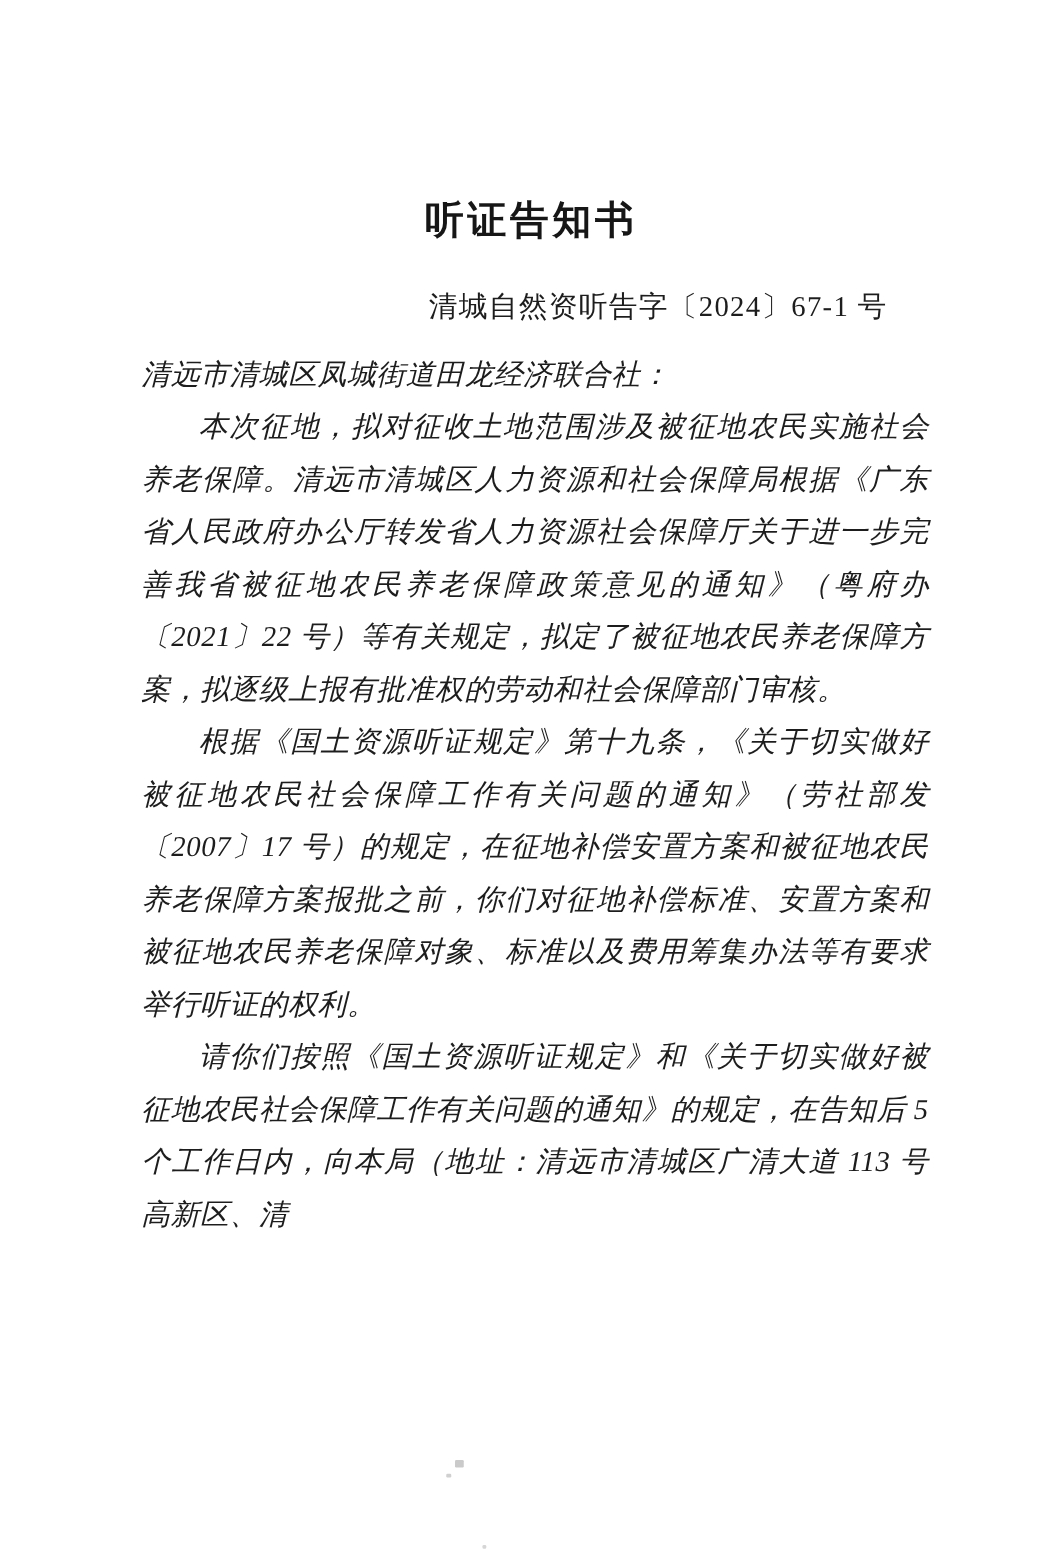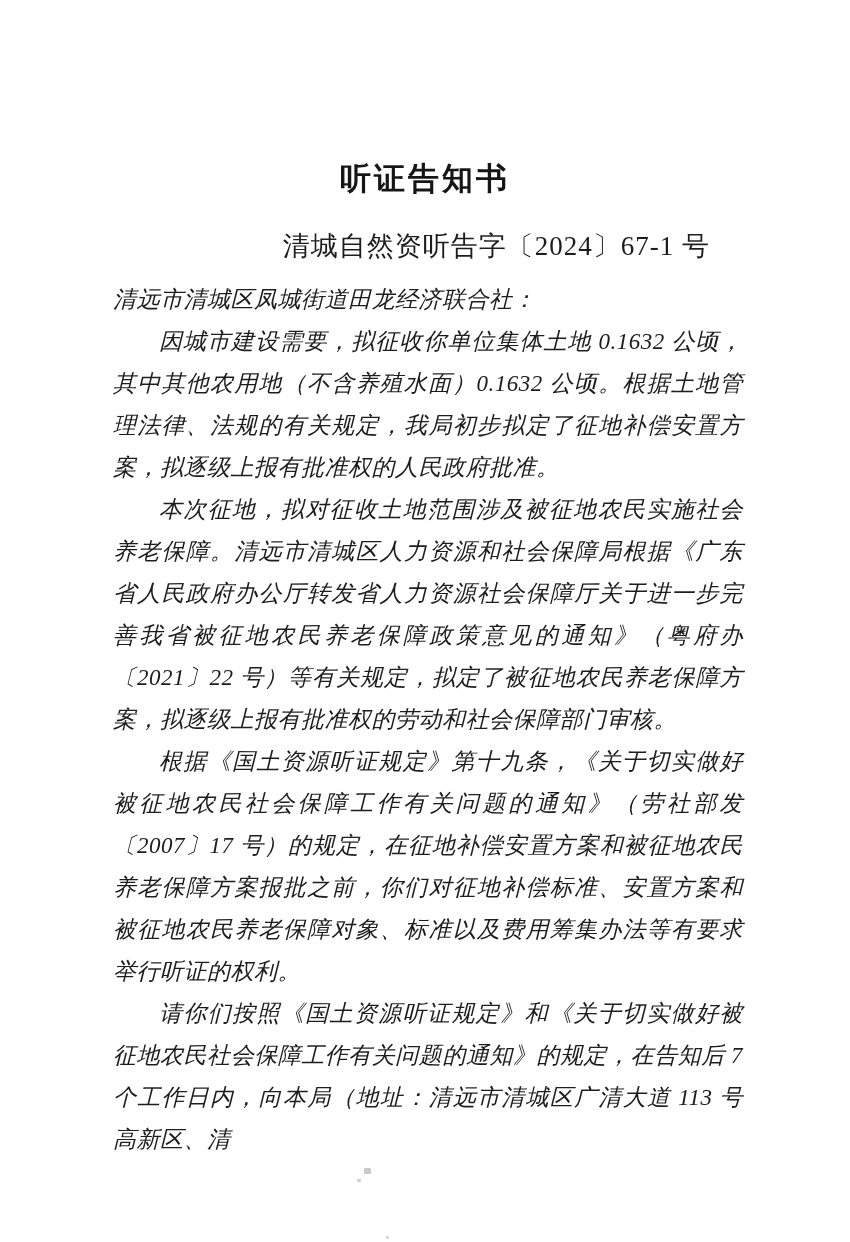--- a/index.html
+++ b/index.html
@@ -16,35 +16,35 @@
     color: #1d1d1d;
     font-family: "Liberation Serif", serif;
   }
   .doc-title {
     position: absolute;
     top: 161px;
     left: 0;
     width: 850px;
     margin: 0;
     text-align: center;
-    font-family: Liberation Serif, serif;
+    font-family: Liberation Mono, monospace;
     font-weight: 700;
     font-size: 31px;
     line-height: 36px;
     letter-spacing: 3px;
     color: #161616;
   }
   .doc-number {
     position: absolute;
     top: 232px;
     left: 113px;
     width: 597px; 
     margin: 0;
     text-align: right;
-    font-size: 27px;
+    font-size: 23px;
     line-height: 28px;
     letter-spacing: 1px;
     color: #1d1d1d;
     white-space: nowrap;
   }
   .doc-body {
     position: absolute;
     top: 279px;
     left: 113px;
     width: 630px;
@@ -80,23 +80,22 @@
 <body>
 
 <div class="page">
 
   <h1 class="doc-title">听证告知书</h1>
 
   <div class="doc-number">清城自然资听告字〔2024〕67-1 号</div>
 
   <div class="doc-body">
     <p class="addressee">清远市清城区凤城街道田龙经济联合社：</p>
-    <p class="para">因城市建设需要，拟征收你单位集体土地 0.1632 公顷，其中其他农用地（不含养殖水面）0.1632 公顷。根据土地管理法律、法规的有关规定，我局初步拟定了征地补偿安置方案，拟逐级上报有批准权的人民政府批准。</p>
     <p class="para">本次征地，拟对征收土地范围涉及被征地农民实施社会养老保障。清远市清城区人力资源和社会保障局根据《广东省人民政府办公厅转发省人力资源社会保障厅关于进一步完善我省被征地农民养老保障政策意见的通知》（粤府办〔2021〕22 号）等有关规定，拟定了被征地农民养老保障方案，拟逐级上报有批准权的劳动和社会保障部门审核。</p>
     <p class="para">根据《国土资源听证规定》第十九条，《关于切实做好被征地农民社会保障工作有关问题的通知》（劳社部发〔2007〕17 号）的规定，在征地补偿安置方案和被征地农民养老保障方案报批之前，你们对征地补偿标准、安置方案和被征地农民养老保障对象、标准以及费用筹集办法等有要求举行听证的权利。</p>
-    <p class="para">请你们按照《国土资源听证规定》和《关于切实做好被征地农民社会保障工作有关问题的通知》的规定，在告知后 7 个工作日内，向本局（地址：清远市清城区广清大道 113 号高新区、清</p>
+    <p class="para">请你们按照《国土资源听证规定》和《关于切实做好被征地农民社会保障工作有关问题的通知》的规定，在告知后 5 个工作日内，向本局（地址：清远市清城区广清大道 113 号高新区、清</p>
   </div>
 
   <div class="scan-speck speck-a"></div>
   <div class="scan-speck speck-b"></div>
   <div class="scan-speck speck-c"></div>
 
 </div>
 
 </body></html>

